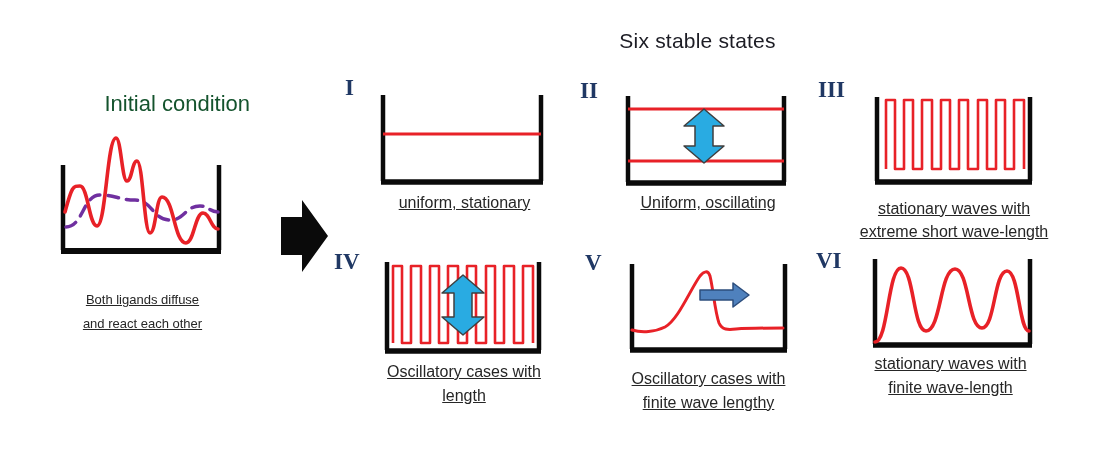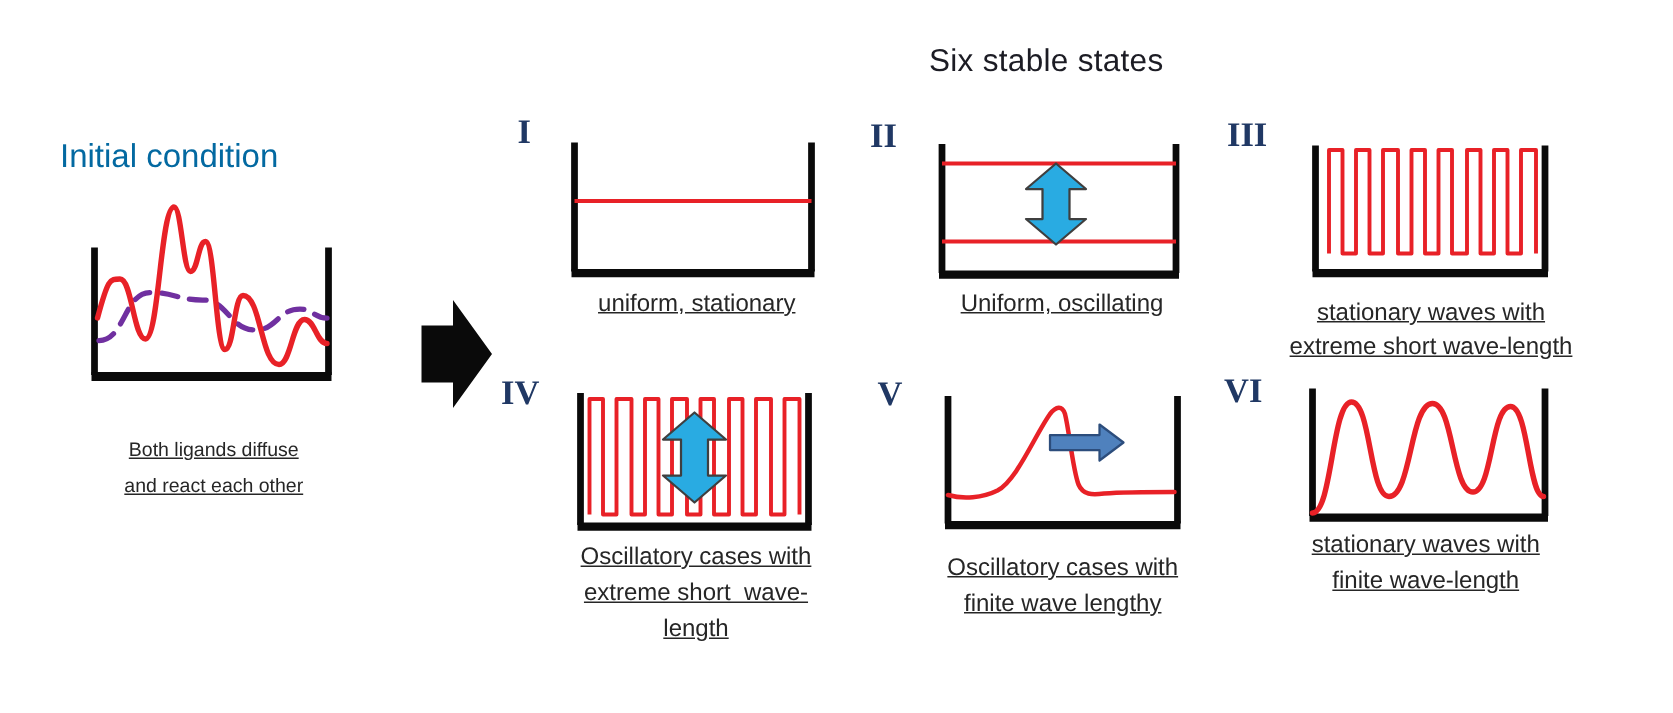--- a/index.html
+++ b/index.html
@@ -2,21 +2,21 @@
 <html><head>
 <meta charset="utf-8">
 <style>
   html,body{margin:0;padding:0;background:#fff;}
   #canvas{
     position:relative;width:1115px;height:475px;background:#ffffff;
     font-family:"Liberation Sans", sans-serif;overflow:hidden;
   }
   .abs{position:absolute;}
   .page-title{font-size:21px;color:#1c1c24;text-align:center;letter-spacing:0.2px;}
-  .section-title{font-size:22px;color:#0369a1;text-align:left;}
+  .section-title{font-size:22px;color:#14532d;text-align:right;}
   .numeral{font-family:"Liberation Serif", serif;font-weight:bold;font-size:23px;color:#203864;line-height:1;}
   .caption{font-size:16px;color:#262626;text-align:center;text-decoration:underline;}
   .caption .line{white-space:pre;line-height:23px;}
   .caption .line.lh24{line-height:24px;}
   .caption .bold{font-weight:bold;}
   svg{display:block;}
 </style>
 </head>
 <body>
 
@@ -105,21 +105,20 @@
     <div class="line">Uniform, oscillating</div>
   </div>
 
   <div class="abs caption" style="left:845px;top:197px;width:218px;">
     <div class="line">stationary waves with</div>
     <div class="line">extreme short wave-length</div>
   </div>
 
   <div class="abs caption" style="left:363px;top:360px;width:202px;">
     <div class="line lh24">Oscillatory cases with</div>
-    <div class="line lh24">extreme short  wave-</div>
     <div class="line lh24">length</div>
   </div>
 
   <div class="abs caption" style="left:605px;top:367px;width:207px;">
     <div class="line lh24">Oscillatory cases with</div>
     <div class="line lh24">finite wave lengthy</div>
   </div>
 
   <div class="abs caption" style="left:843px;top:352px;width:215px;">
     <div class="line lh24">stationary waves with</div>

